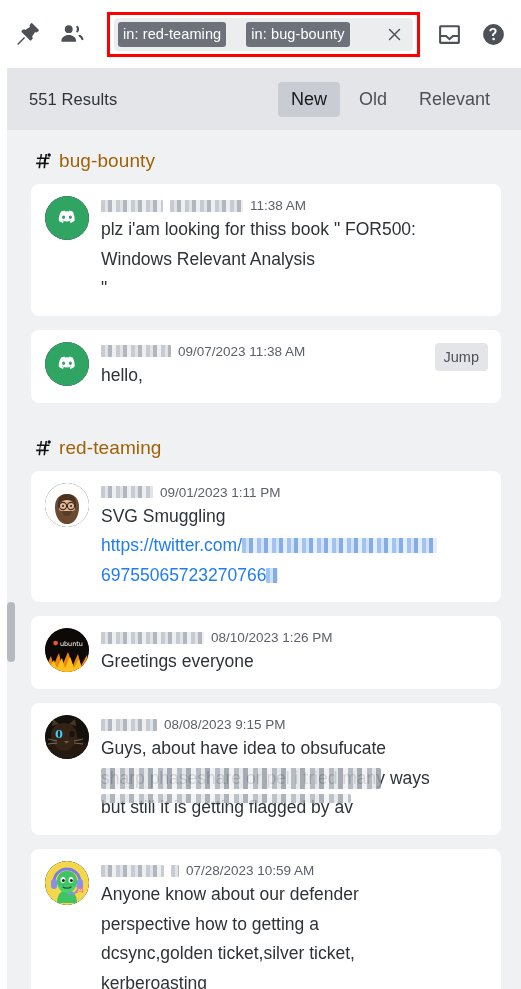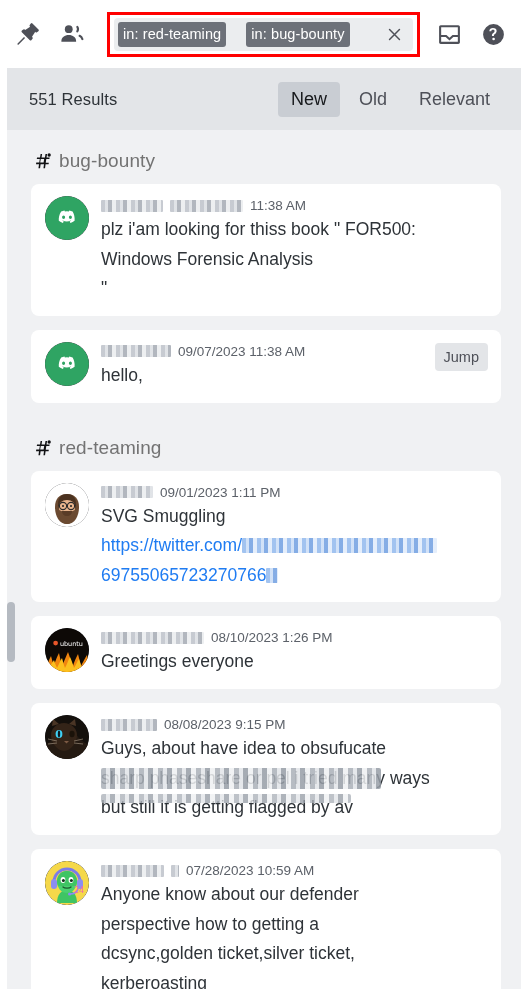--- a/index.html
+++ b/index.html
@@ -92,21 +92,21 @@
   }
 
   .results-inner { padding: 0 20px 0 24px; }
 
   .channel-head {
     display: flex; align-items: center; gap: 7px;
     padding: 20px 0 12px 2px;
   }
   .channel-icon { color: #111214; display: flex; align-items: center; }
   .channel-name {
-    font-size: 19px; color: #737373; letter-spacing: .1px;
+    font-size: 19px; color: #a16207; letter-spacing: .1px;
   }
 
   .msg-card {
     background: #ffffff; border-radius: 8px;
     padding: 12px 14px 13px 14px;
     margin-bottom: 14px;
     display: flex; gap: 12px;
     position: relative;
   }
   .avatar {
@@ -228,21 +228,21 @@
               <path fill="#fff" d="M27.6 15.6a13 13 0 0 0-3.3-1l-.4.8a12 12 0 0 0-4 0l-.4-.8a13 13 0 0 0-3.3 1c-2.1 3.1-2.6 6.2-2.4 9.2a13.4 13.4 0 0 0 4.1 2.1l.9-1.4-1.4-.7.3-.2a9.4 9.4 0 0 0 8 0l.3.2-1.4.7.9 1.4a13.4 13.4 0 0 0 4.1-2.1c.3-3.5-.5-6.5-2-9.2zM18.6 23c-.8 0-1.5-.8-1.5-1.7s.7-1.7 1.5-1.7 1.5.8 1.5 1.7-.7 1.7-1.5 1.7zm6.8 0c-.8 0-1.5-.8-1.5-1.7s.7-1.7 1.5-1.7 1.5.8 1.5 1.7-.7 1.7-1.5 1.7z"></path>
             </svg>
           </div>
           <div class="msg-body">
             <div class="msg-meta">
               <span class="redacted" style="width:62px"></span>
               <span class="redacted" style="width:73px"></span>
               <span class="timestamp">11:38 AM</span>
             </div>
             <div class="msg-text" style="position:relative"><span>plz i'am looking for thiss book " FOR500:</span></div>
-            <div class="msg-text" style="position:relative"><span>Windows Forensic Analysis</span></div>
+            <div class="msg-text" style="position:relative"><span>Windows Relevant Analysis</span></div>
             <div class="msg-text" style="position:relative"><span>  "</span></div>
           </div>
         </div>
         <div class="msg-card">
           <div class="avatar">
             <svg viewBox="0 0 44 44">
               <circle cx="22" cy="22" r="22" fill="#2fa463"></circle>
               <path fill="#fff" d="M27.6 15.6a13 13 0 0 0-3.3-1l-.4.8a12 12 0 0 0-4 0l-.4-.8a13 13 0 0 0-3.3 1c-2.1 3.1-2.6 6.2-2.4 9.2a13.4 13.4 0 0 0 4.1 2.1l.9-1.4-1.4-.7.3-.2a9.4 9.4 0 0 0 8 0l.3.2-1.4.7.9 1.4a13.4 13.4 0 0 0 4.1-2.1c.3-3.5-.5-6.5-2-9.2zM18.6 23c-.8 0-1.5-.8-1.5-1.7s.7-1.7 1.5-1.7 1.5.8 1.5 1.7-.7 1.7-1.5 1.7zm6.8 0c-.8 0-1.5-.8-1.5-1.7s.7-1.7 1.5-1.7 1.5.8 1.5 1.7-.7 1.7-1.5 1.7z"></path>
             </svg>
           </div>

